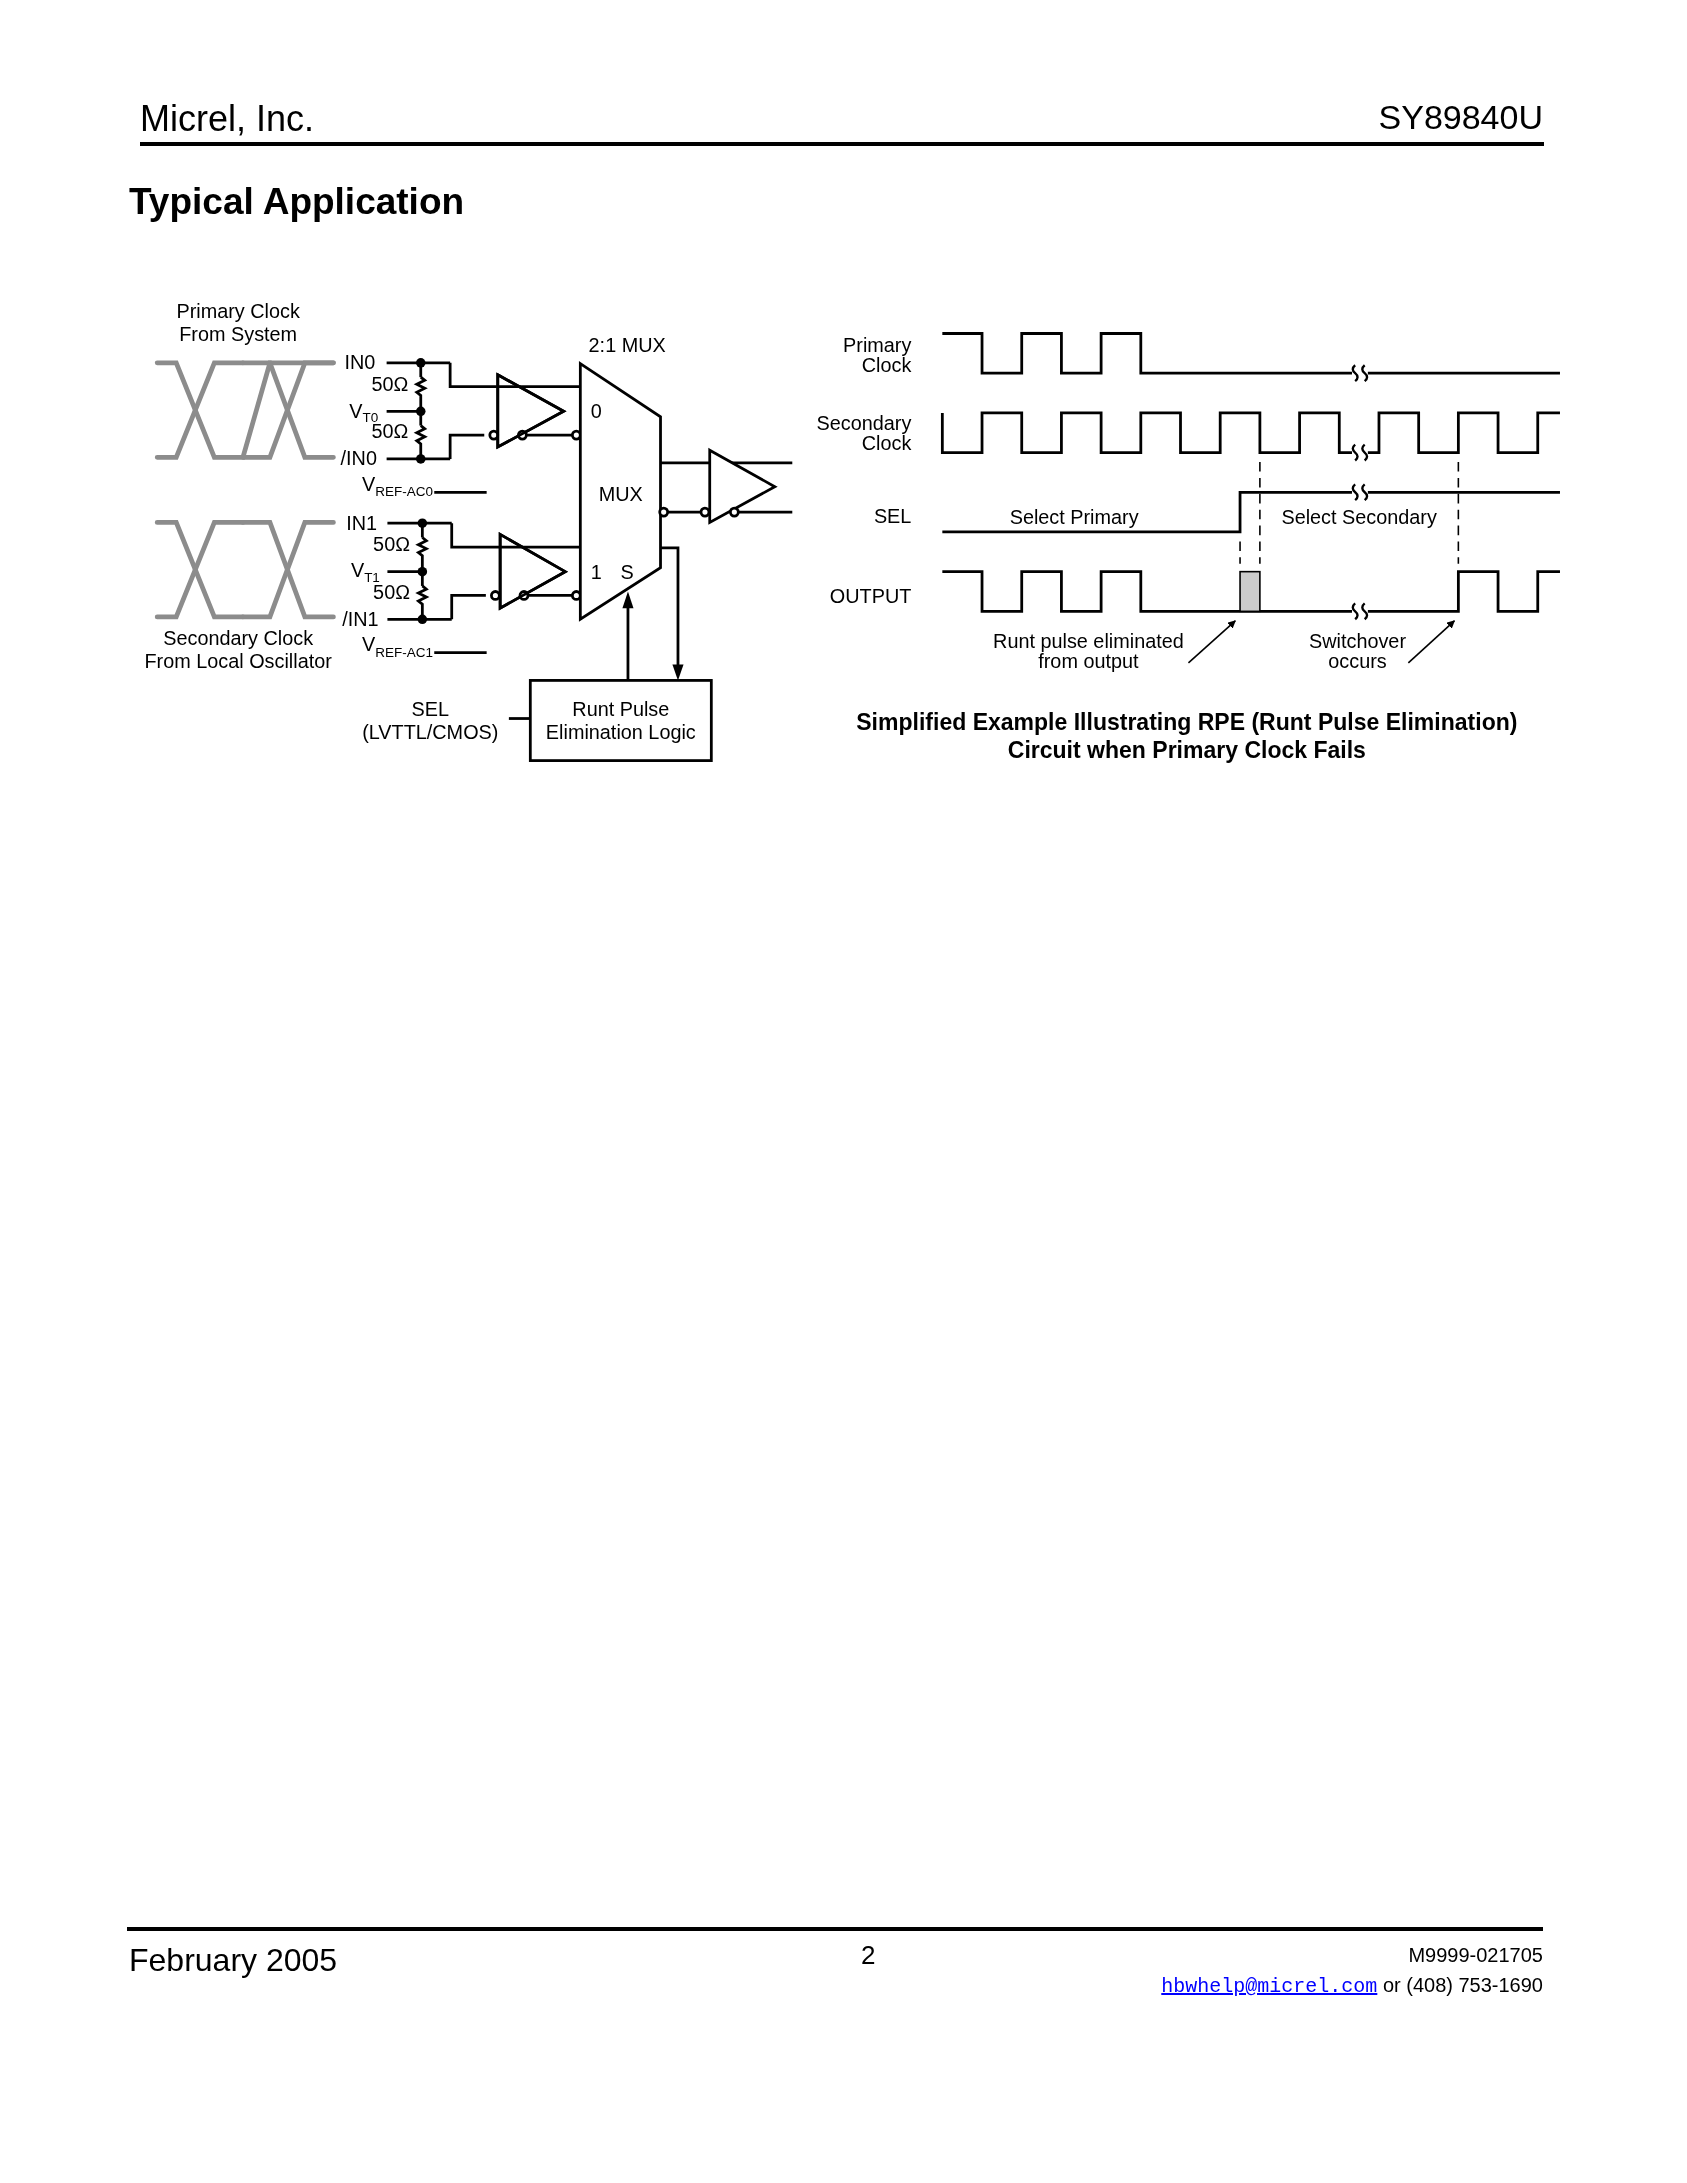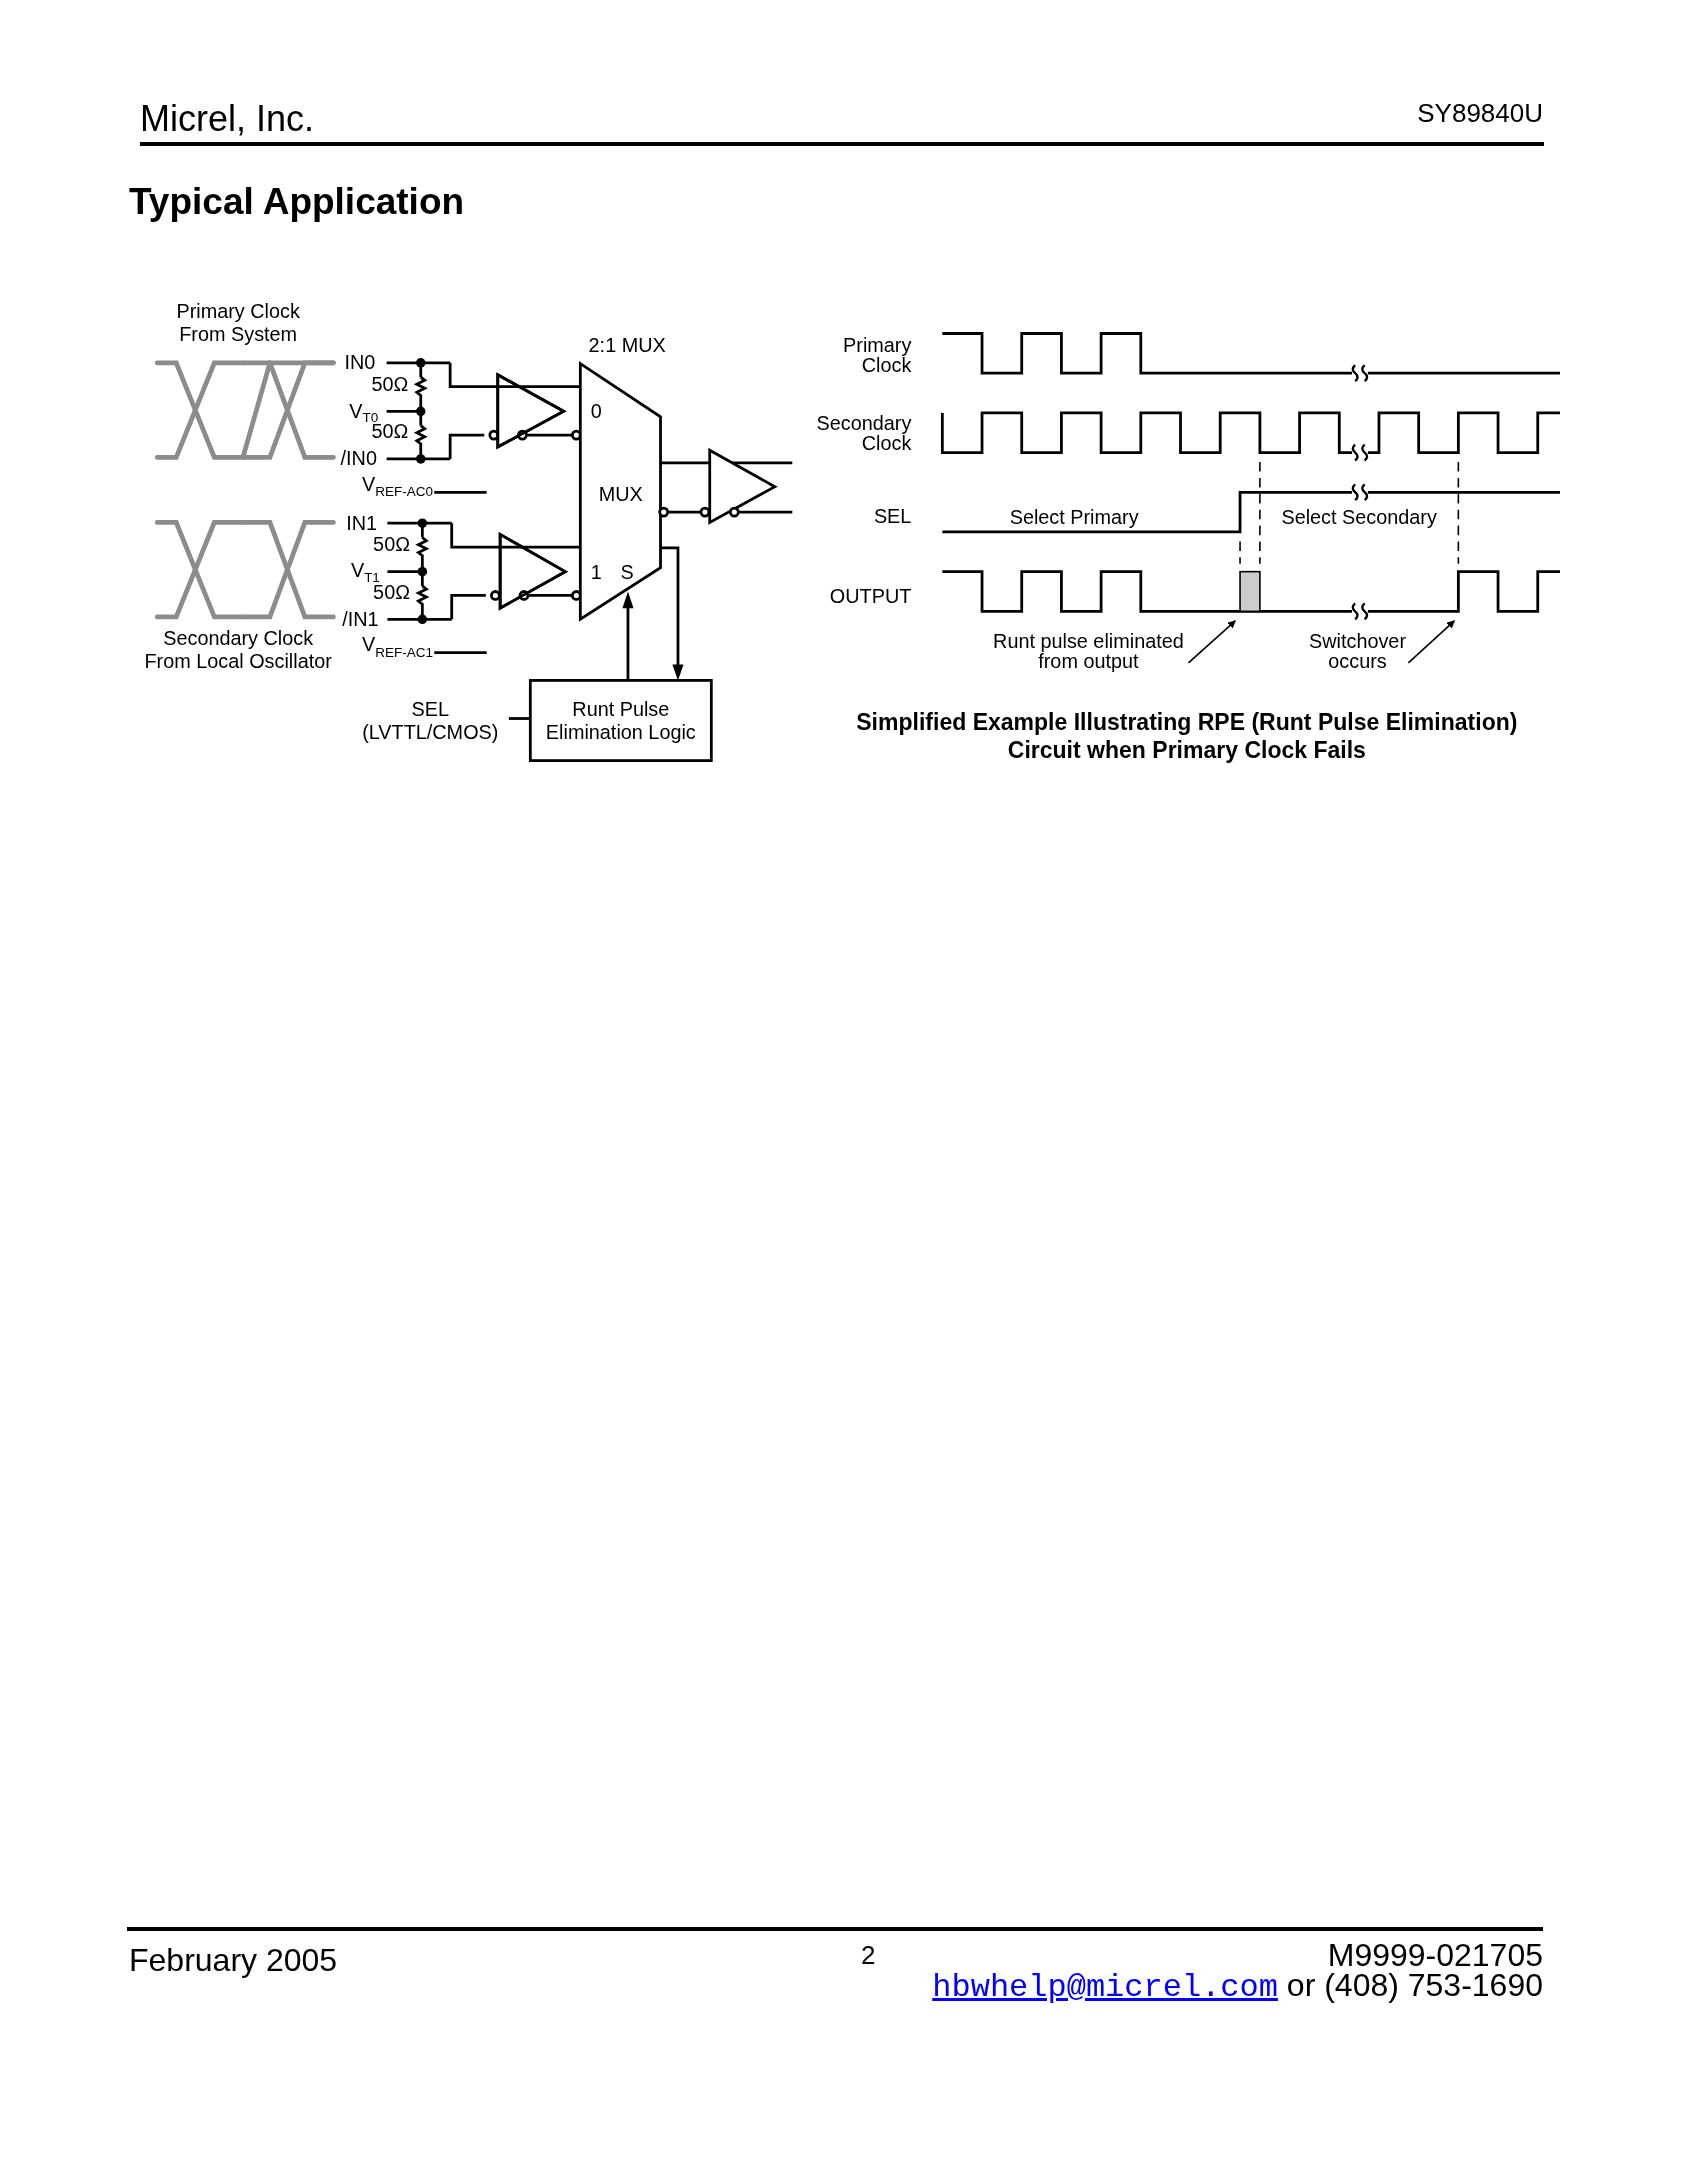--- a/index.html
+++ b/index.html
@@ -1,29 +1,29 @@
 <!DOCTYPE html>
 <html style="font-size:12.7px"><head>
 <meta charset="utf-8">
 <style>
   html, body { margin: 0; padding: 0; background: #ffffff; }
   body { width: 1687px; height: 2183px; position: relative; overflow: hidden;
          font-family: "Liberation Sans", sans-serif; color: #000; }
   .hdr-left { position: absolute; left: 140px; top: 98px; font-size: 36px; }
-  .hdr-right { position: absolute; right: 144px; top: 98px; font-size: 26px; }
+  .hdr-right { position: absolute; right: 144px; top: 98px; font-size: 34px; }
   .hdr-rule { position: absolute; left: 140px; top: 142px; width: 1404px; height: 4px; background: #000; }
   .section-title { position: absolute; left: 129px; top: 181px; font-size: 37px; font-weight: bold; text-align: center; }
   svg.fig { position: absolute; left: 0; top: 0; }
   .lbl { font-family: "Liberation Sans", sans-serif; font-size: 25px; fill: #000; }
   .sub { font-size: 17px; }
   .cap { font-family: "Liberation Sans", sans-serif; font-size: 29px; font-weight: bold; fill: #000; }
   .ftr-rule { position: absolute; left: 127px; top: 1927px; width: 1416px; height: 4px; background: #000; }
   .ftr-left { position: absolute; left: 129px; top: 1942px; font-size: 32px; }
   .ftr-center { position: absolute; left: 861px; top: 1940px; font-size: 26px; }
-  .ftr-right { position: absolute; right: 144px; top: 1940px; font-size: 32px; text-align: right; line-height: 30px; }
+  .ftr-right { position: absolute; right: 144px; top: 1940px; font-size: 20px; text-align: right; line-height: 30px; }
   .ftr-right a { color: #0000ff; text-decoration: underline; font-family: Liberation Mono, monospace; }
 </style>
 </head>
 <body>
 
 <div class="hdr-left">Micrel, Inc.</div>
 <div class="hdr-right">SY89840U</div>
 <div class="hdr-rule"></div>
 
 <div class="section-title">Typical Application</div>

